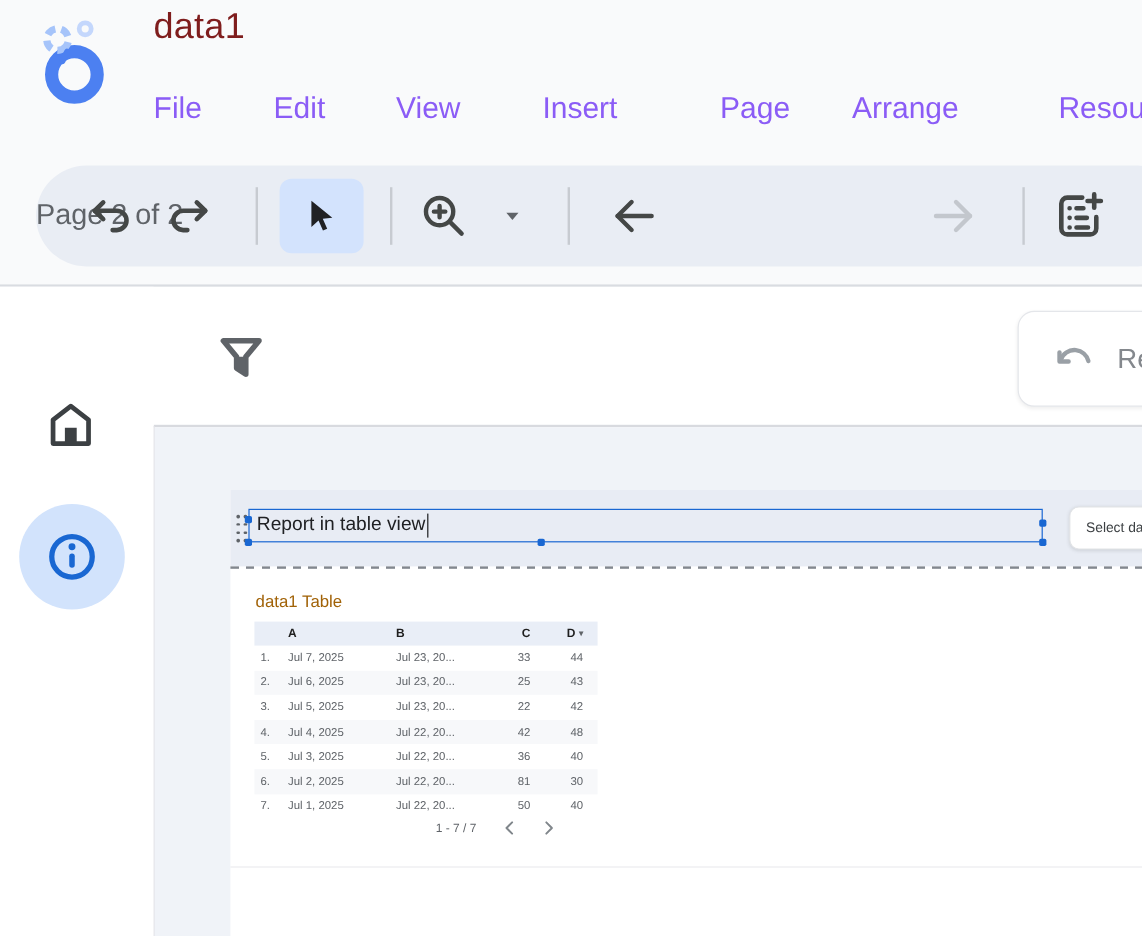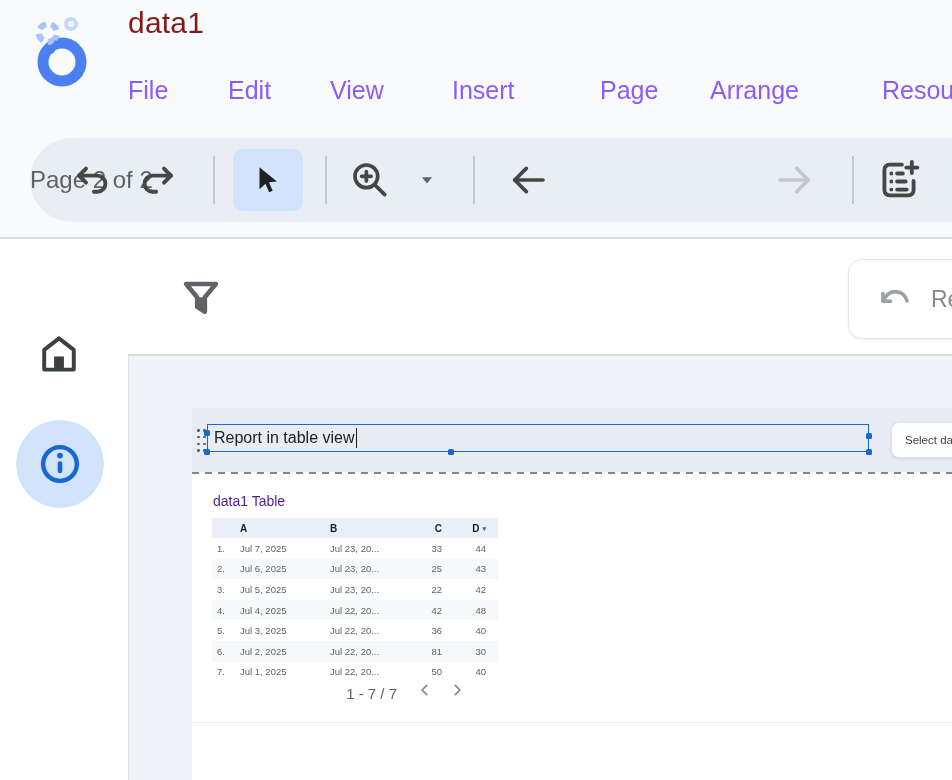--- a/index.html
+++ b/index.html
@@ -56,32 +56,32 @@
   .textbox-text{padding-left:6px;font-size:16px;color:#202124;white-space:nowrap;}
   .caret{display:inline-block;width:1.6px;height:20px;background:#1b1c1e;margin-left:1px;}
   .hdl{position:absolute;width:6px;height:6px;background:#1967d2;border-radius:1.5px;}
 
   .date-btn{position:absolute;left:699px;top:14px;width:150px;height:36px;background:#fff;border:1px solid #e1e3e6;
             border-radius:8px;box-shadow:0 1px 3px rgba(60,64,67,.15);display:flex;align-items:center;
             padding-left:13px;box-sizing:border-box;cursor:pointer;}
   .date-label{font-size:11.5px;color:#3c4043;font-weight:500;white-space:nowrap;}
 
   
-  .tbl-title{position:absolute;left:21px;top:85px;font-size:14px;color:#4c1d95;text-align:center;}
+  .tbl-title{position:absolute;left:21px;top:85px;font-size:14px;color:#a16207;text-align:center;}
   .tbl{position:absolute;left:20px;top:110px;width:286px;font-size:9.5px;color:#5f6368;}
   .thead{display:flex;align-items:center;height:20px;background:#e9eef7;font-size:10px;font-weight:bold;color:#1f1f1f;}
   .trow{display:flex;align-items:center;height:20.6px;}
   .trow.zebra{background:#f7f8fa;}
   .c-num{width:28px;padding-left:5px;box-sizing:border-box;}
   .c-a{width:90px;}
   .c-b{width:80px;}
   .c-c{width:32px;text-align:right;}
   .c-d{width:50px;text-align:right;padding-right:6px;box-sizing:border-box;}
   .sort-caret{display:inline-block;margin-left:3px;color:#5f6368;font-size:7px;transform:translateY(-1px);}
-  .pager{position:absolute;left:20px;top:274px;width:286px;height:18px;font-size:15px;color:#5f6368;}
+  .pager{position:absolute;left:20px;top:274px;width:286px;height:18px;font-size:10px;color:#5f6368;}
   .pager-range{position:absolute;right:101px;top:3px;}
   .pg-chev{position:absolute;top:1px;width:14px;height:14px;cursor:pointer;}
 
   svg{display:block;}
 </style>
 </head>
 <body>
 
 <div class="screen">
 

